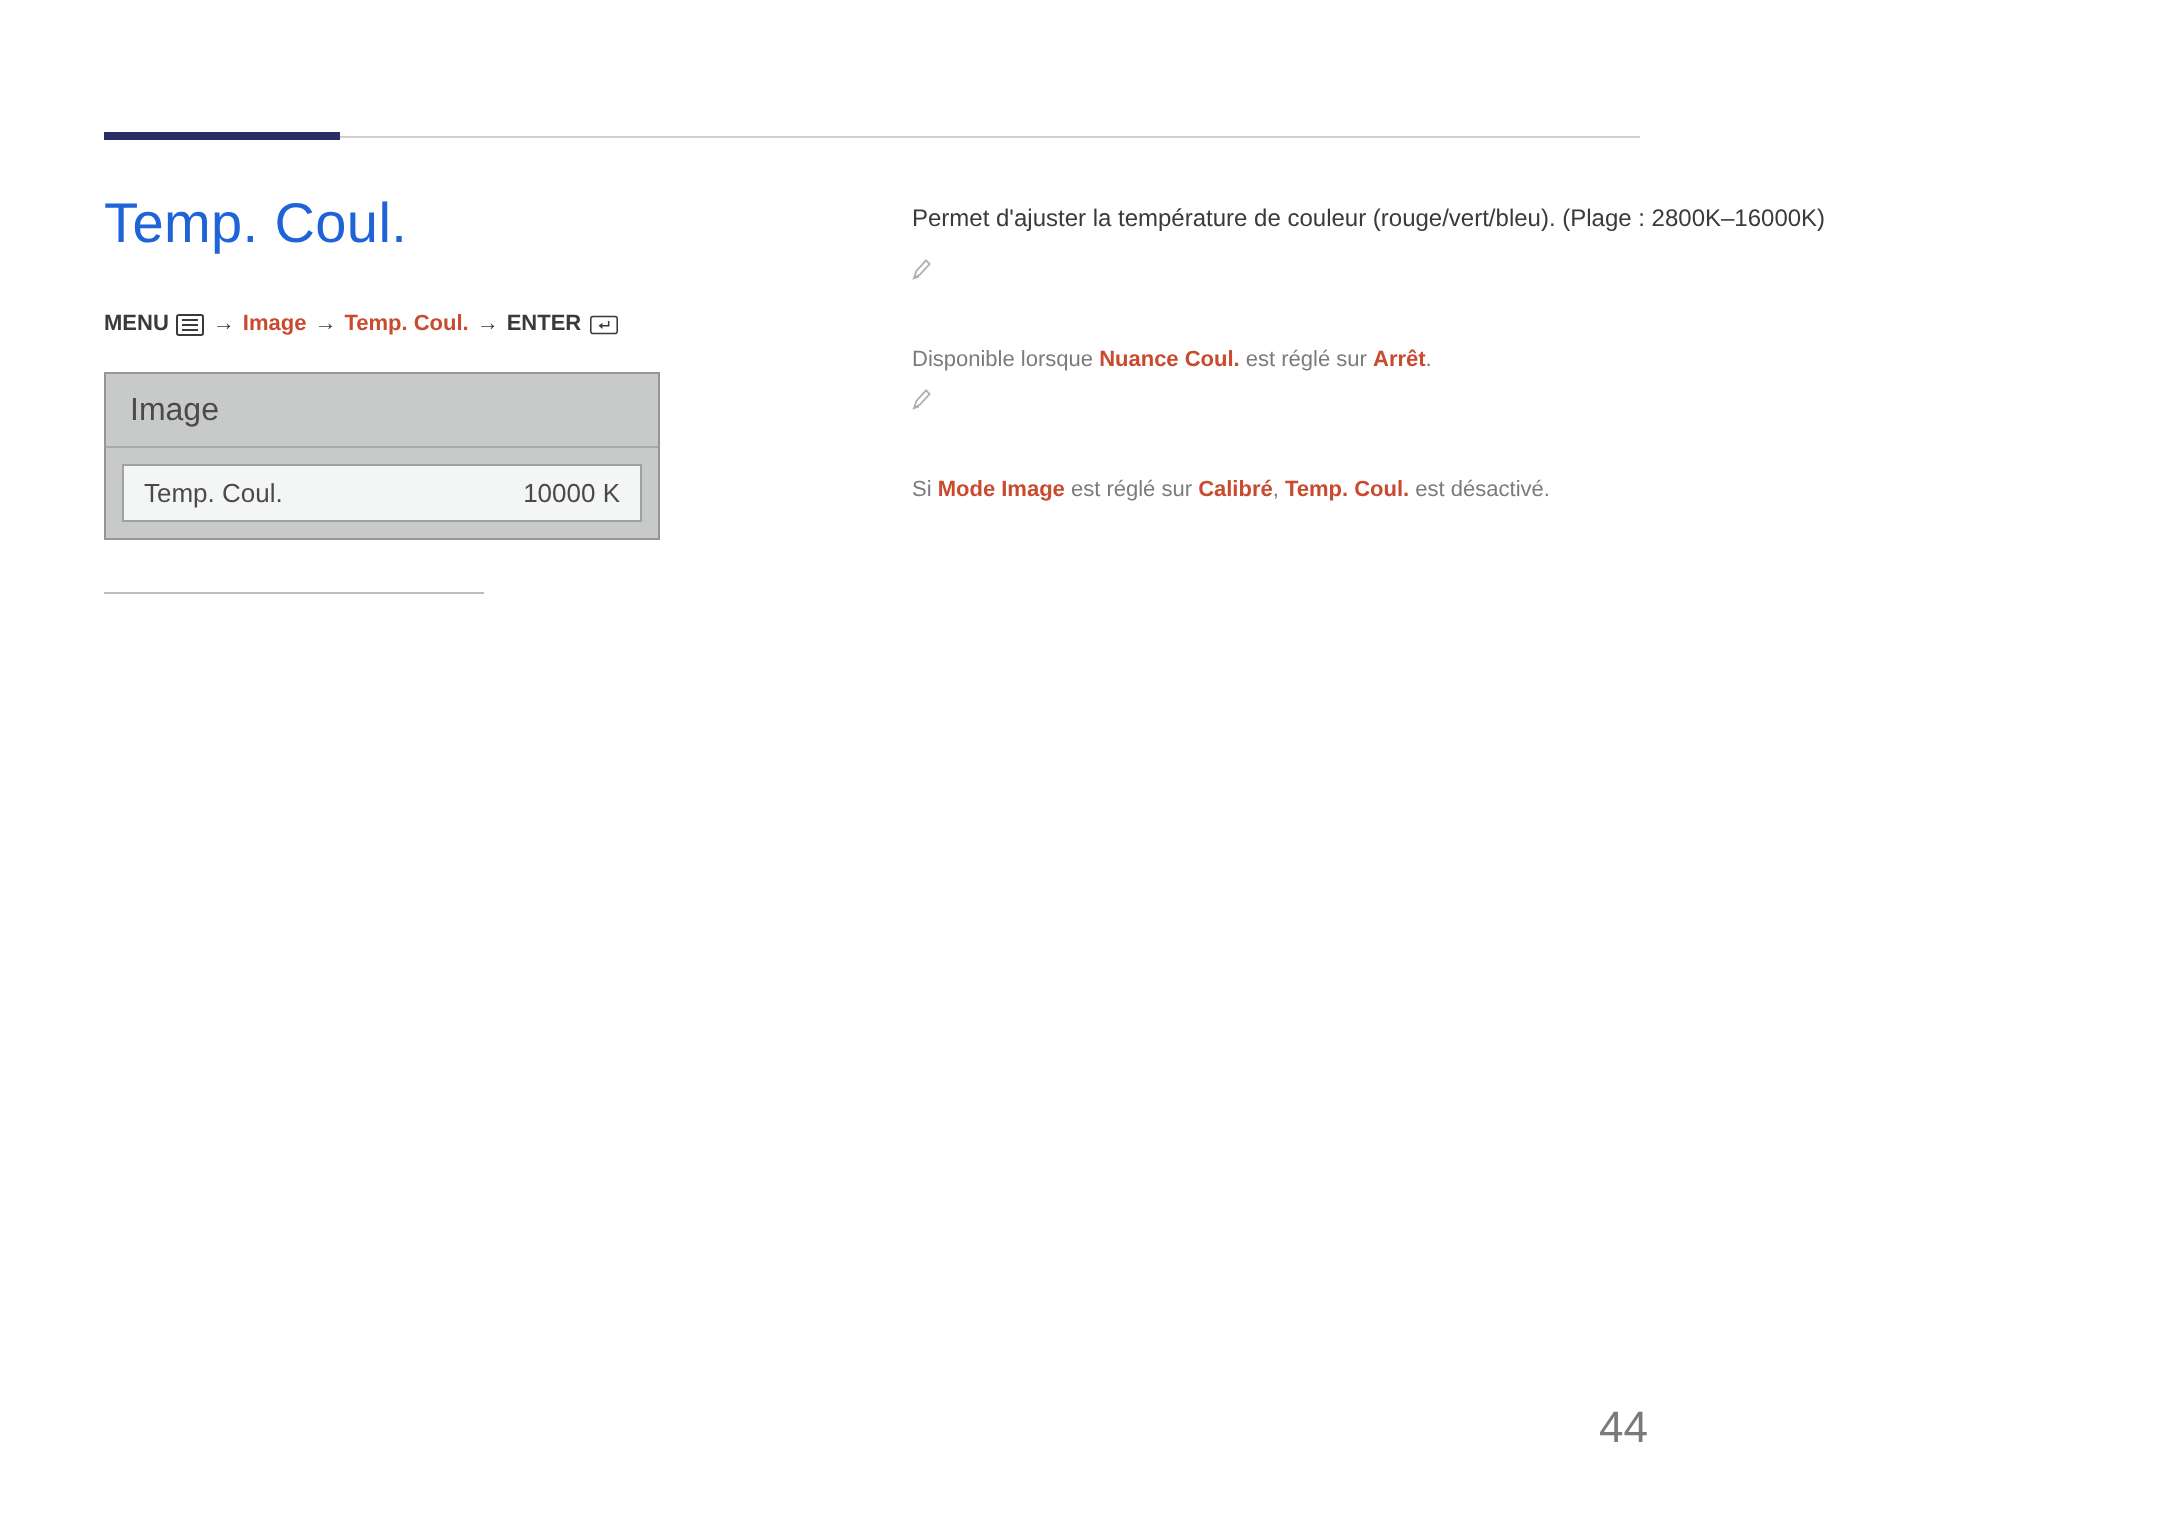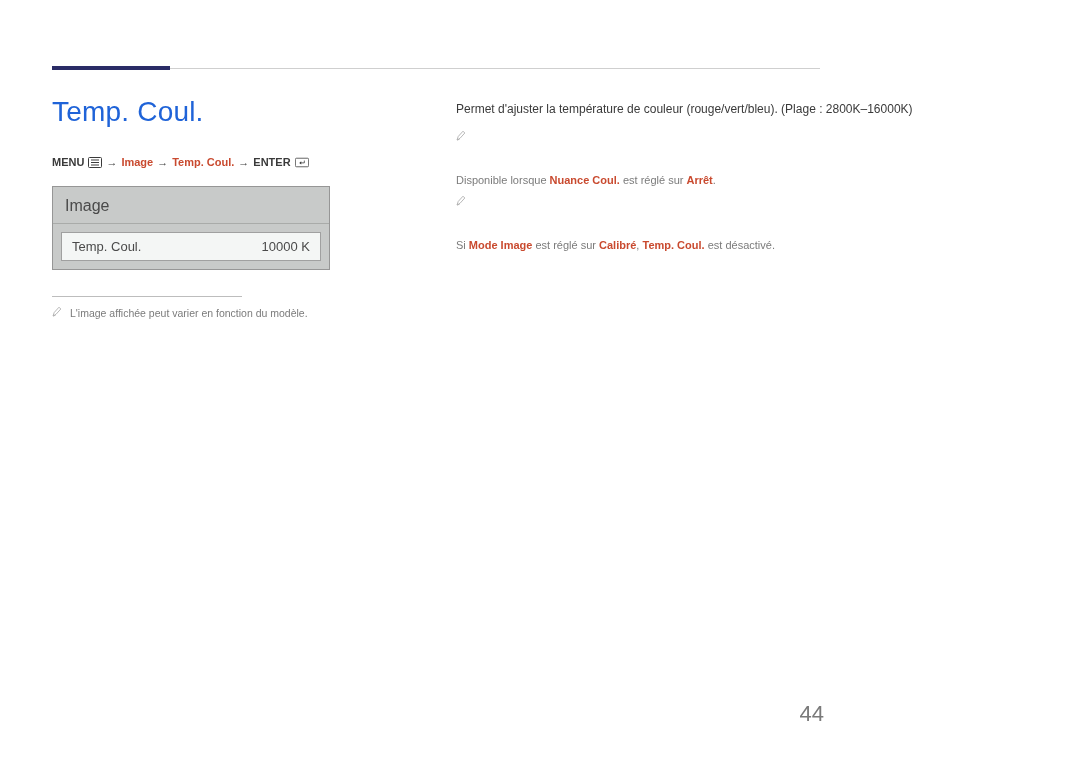--- a/index.html
+++ b/index.html
@@ -67,29 +67,20 @@
       <div class="panel-header">Image</div>
       <div class="panel-body">
         <div class="row">
           <span>Temp. Coul.</span>
           <span>10000 K</span>
         </div>
       </div>
     </div>
 
     <div class="footnote-rule"></div>
-    <div class="note">
-      <span class="note-mark">
-        <svg viewBox="0 0 10 12">
-            <path d="M1 11 L2.2 7.5 L7 2.2 L8.8 4 L4 9.3 Z" fill="none" stroke="#7b7b7b" stroke-width="0.9"></path>
-            <line x1="1" y1="11" x2="3.5" y2="10.3" stroke="#7b7b7b" stroke-width="0.9"></line>
-          </svg>
-      </span>
-      <span>L'image affichée peut varier en fonction du modèle.</span>
-    </div>
   </div>
 
   <div class="right-col">
     <p class="desc">Permet d'ajuster la température de couleur (rouge/vert/bleu). (Plage : 2800K–16000K)</p>
 
     <div class="rnote">
       <span class="note-mark">
         <svg viewBox="0 0 10 12">
             <path d="M1 11 L2.2 7.5 L7 2.2 L8.8 4 L4 9.3 Z" fill="none" stroke="#7b7b7b" stroke-width="0.9"></path>
             <line x1="1" y1="11" x2="3.5" y2="10.3" stroke="#7b7b7b" stroke-width="0.9"></line>

